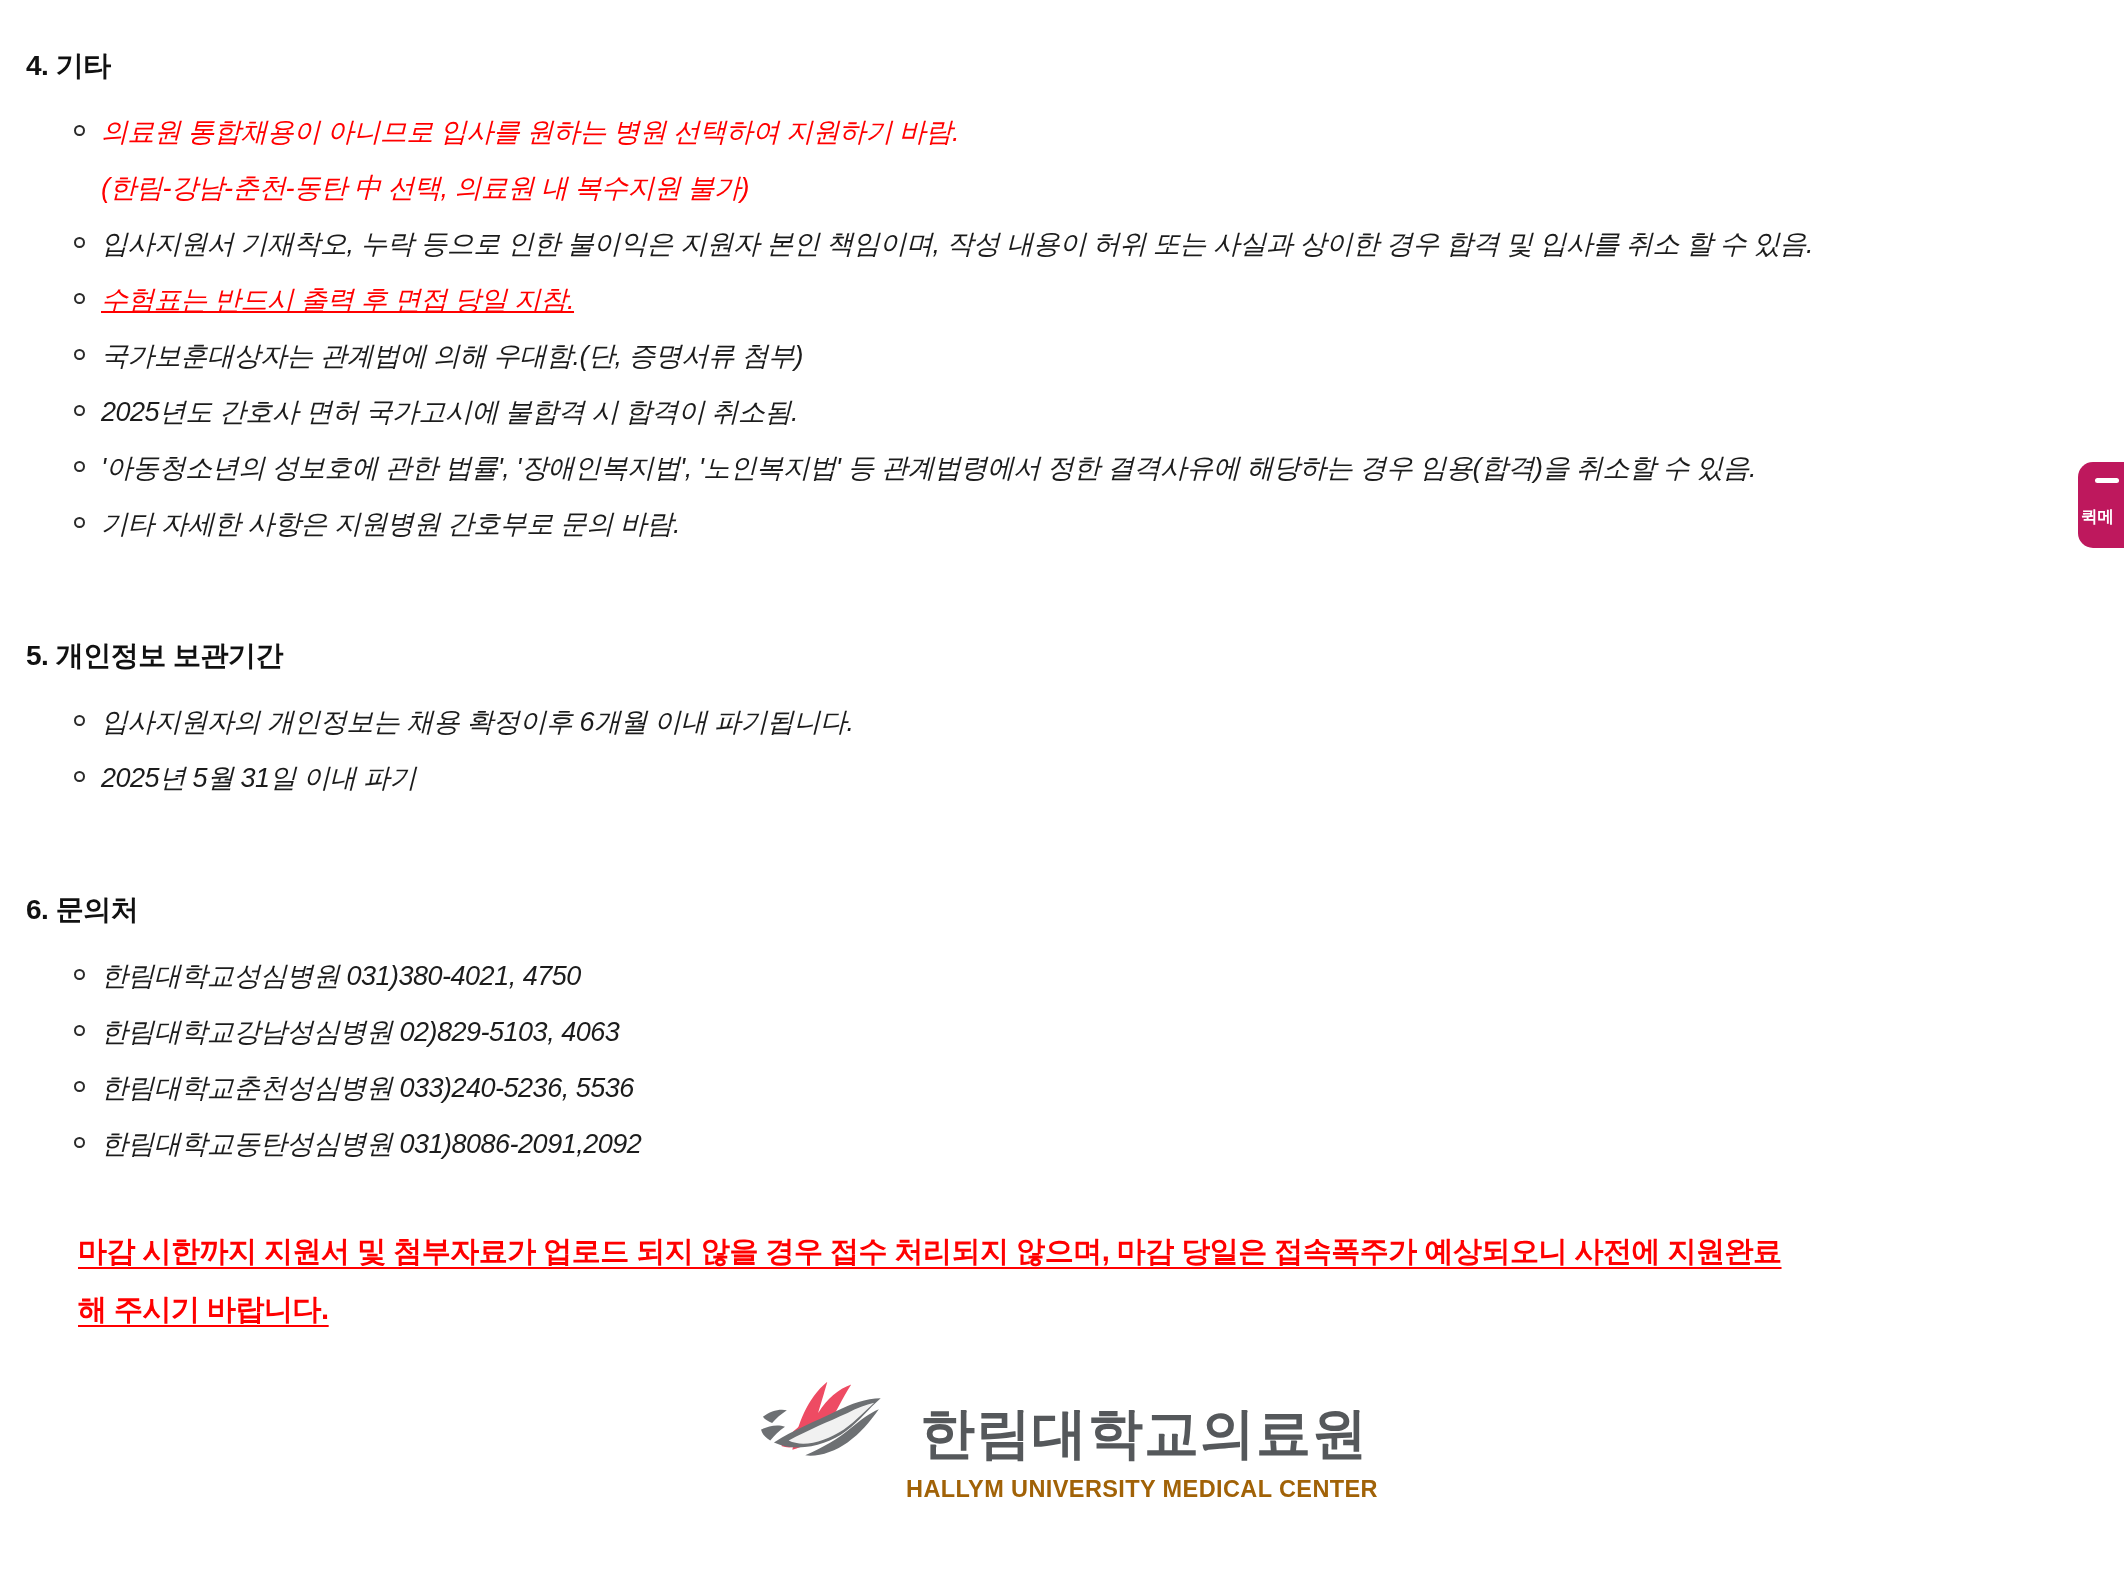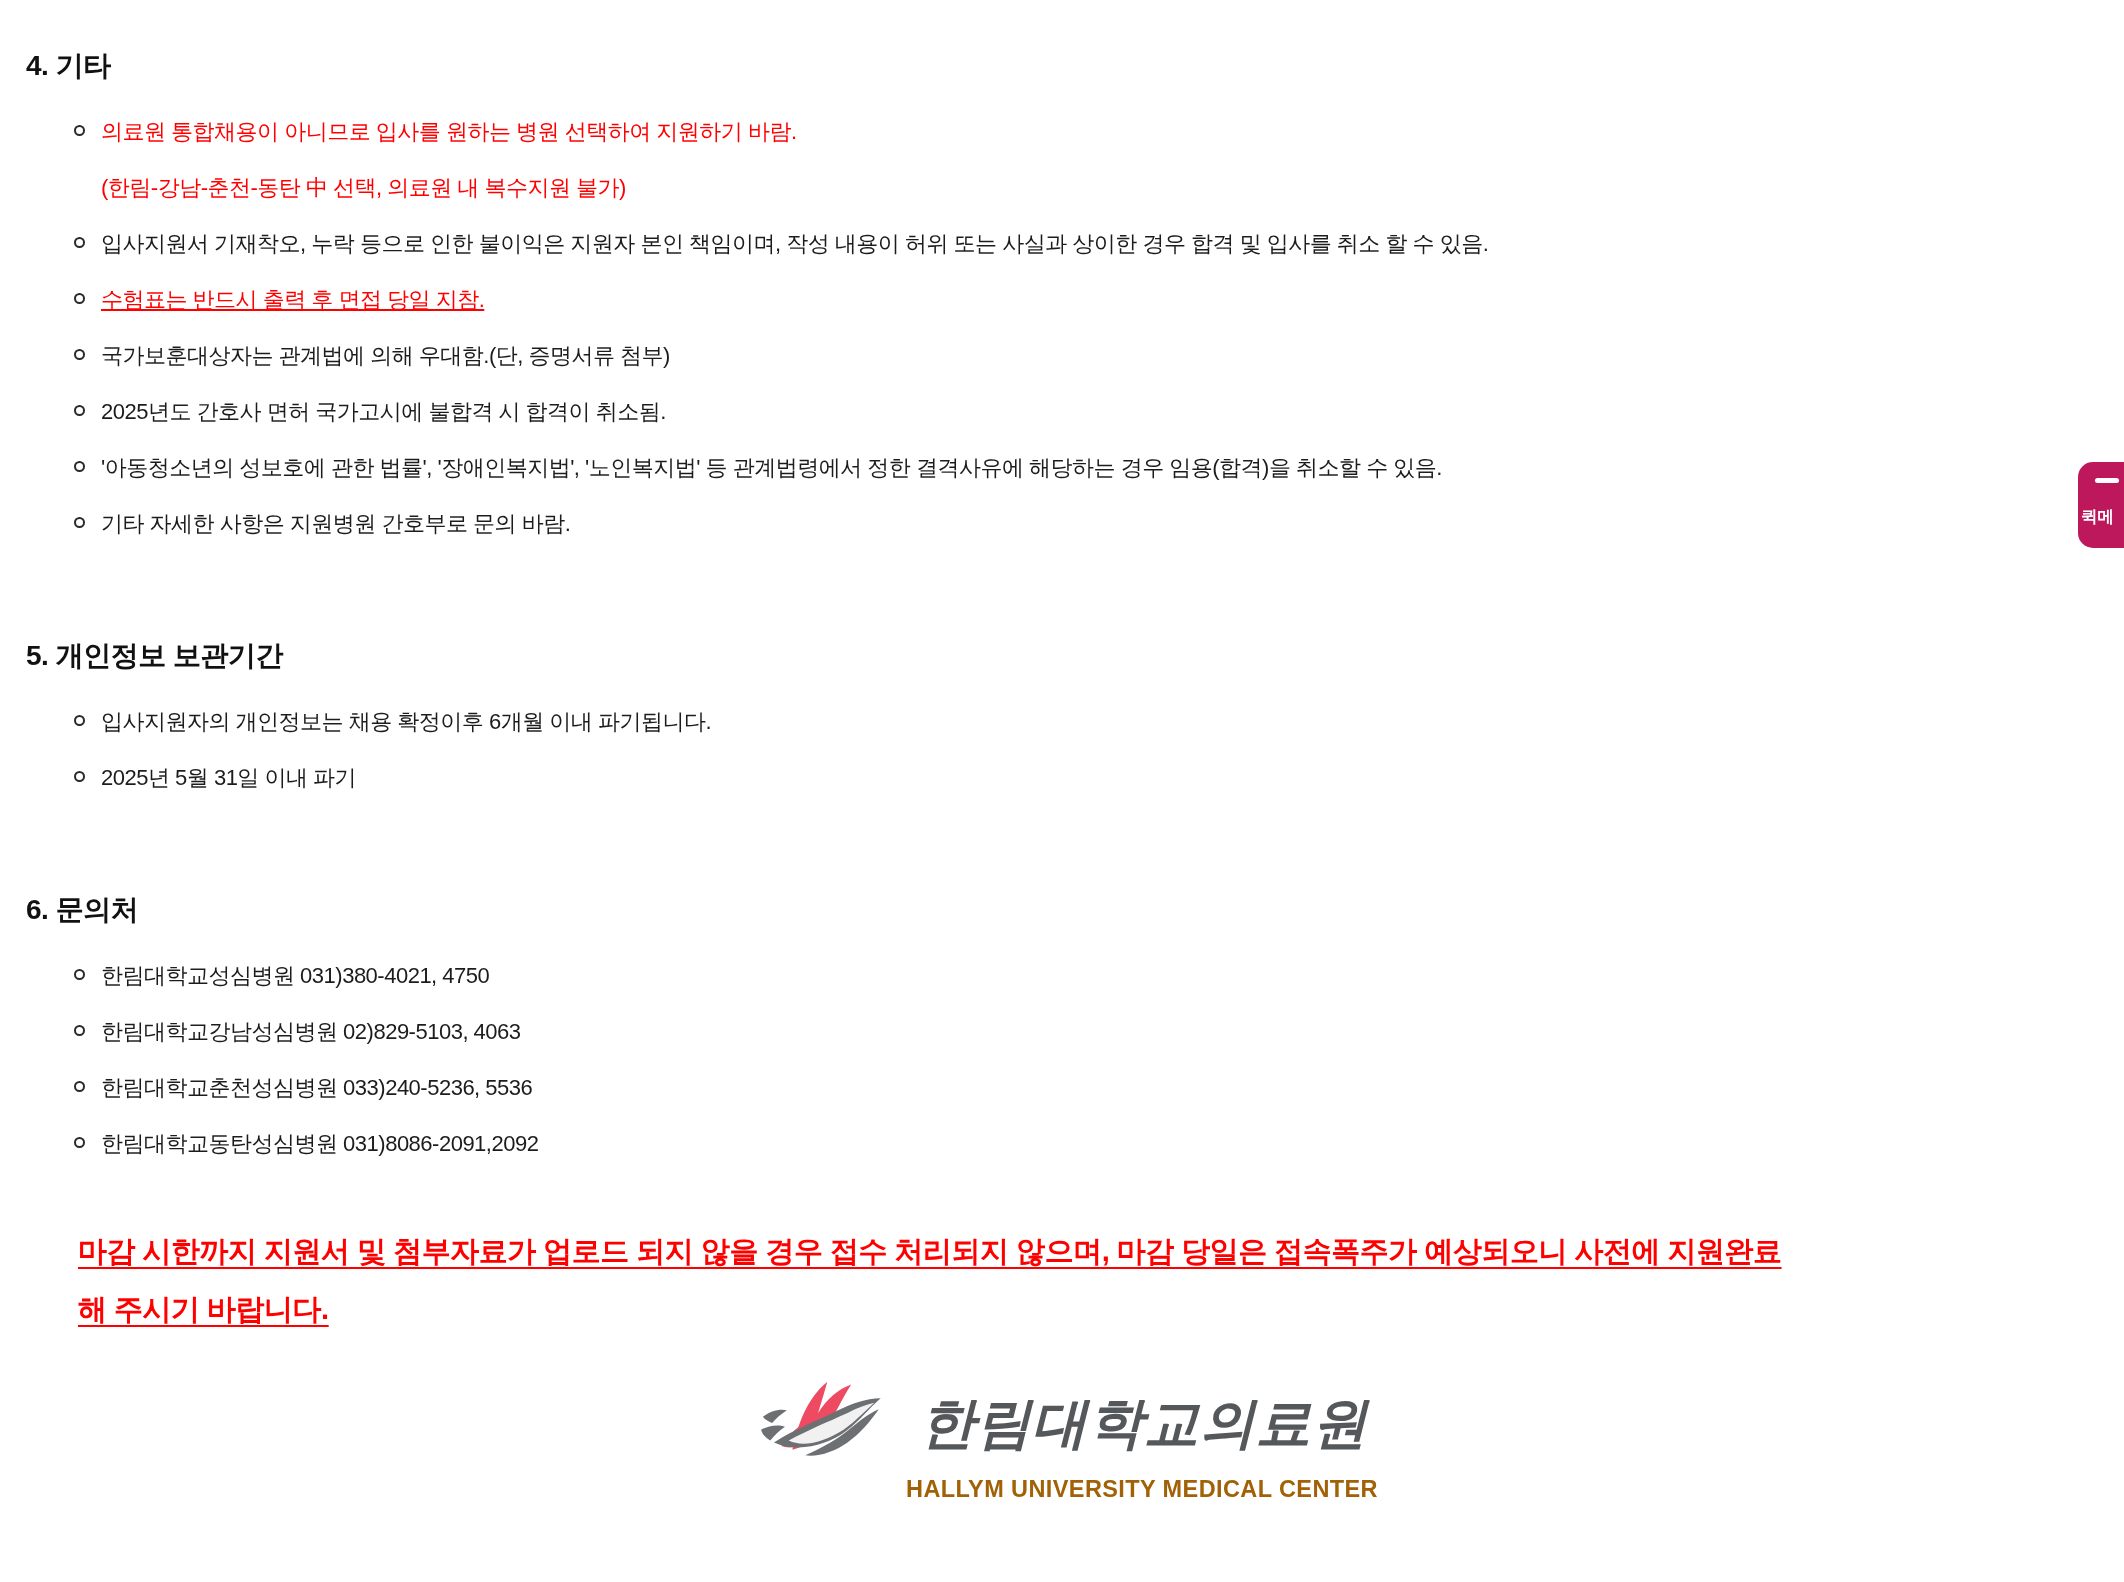--- a/index.html
+++ b/index.html
@@ -26,23 +26,24 @@
     line-height: 40px;
     margin-bottom: 18px;
     letter-spacing: -0.5px;
   }
   .sec-list { list-style: none; padding-left: 48px; }
   .item {
     display: flex;
     align-items: flex-start;
     min-height: 56px;
     line-height: 56px;
-    font-size: 22px;
+    font-size: 27px;
     letter-spacing: -0.5px;
     white-space: nowrap;
+    font-style: italic;
   }
   .marker {
     flex: 0 0 auto;
     width: 11px; height: 11px;
     border: 2.5px solid #2a2a2a;
     border-radius: 50%;
     margin: 21px 16px 0 0;
   }
   .item.no-bullet .marker { visibility: hidden; }
   .item.red .item-text { color: #ff0000; }
@@ -65,23 +66,22 @@
   .logo-block {
     position: absolute;
     left: 0; right: 0;
     top: 1378px;
     display: flex;
     flex-direction: column;
     align-items: center;
   }
   .logo-row {
     display: flex;
-    align-items: flex-start;
+    align-items: center;
     gap: 14px;
-    font-style: italic;
   }
   .logo-mark { width: 150px; height: 92px; }
   .logo-korean {
     font-size: 55px;
     font-weight: bold;
     color: #55585b;
     letter-spacing: 1px;
     line-height: 1;
     padding-top: 18px;
   }

